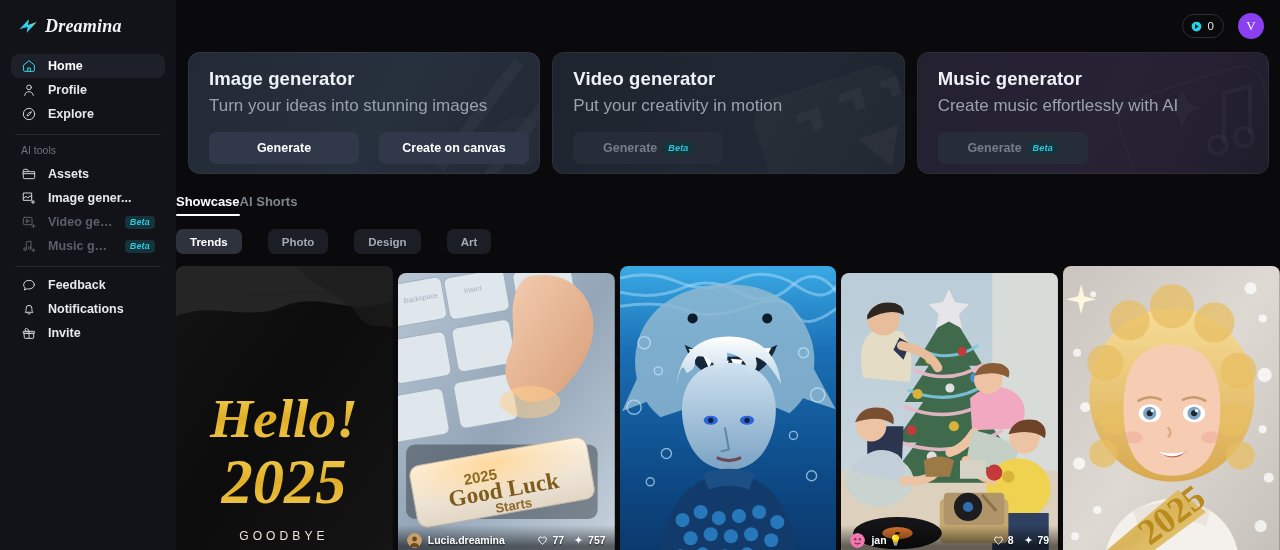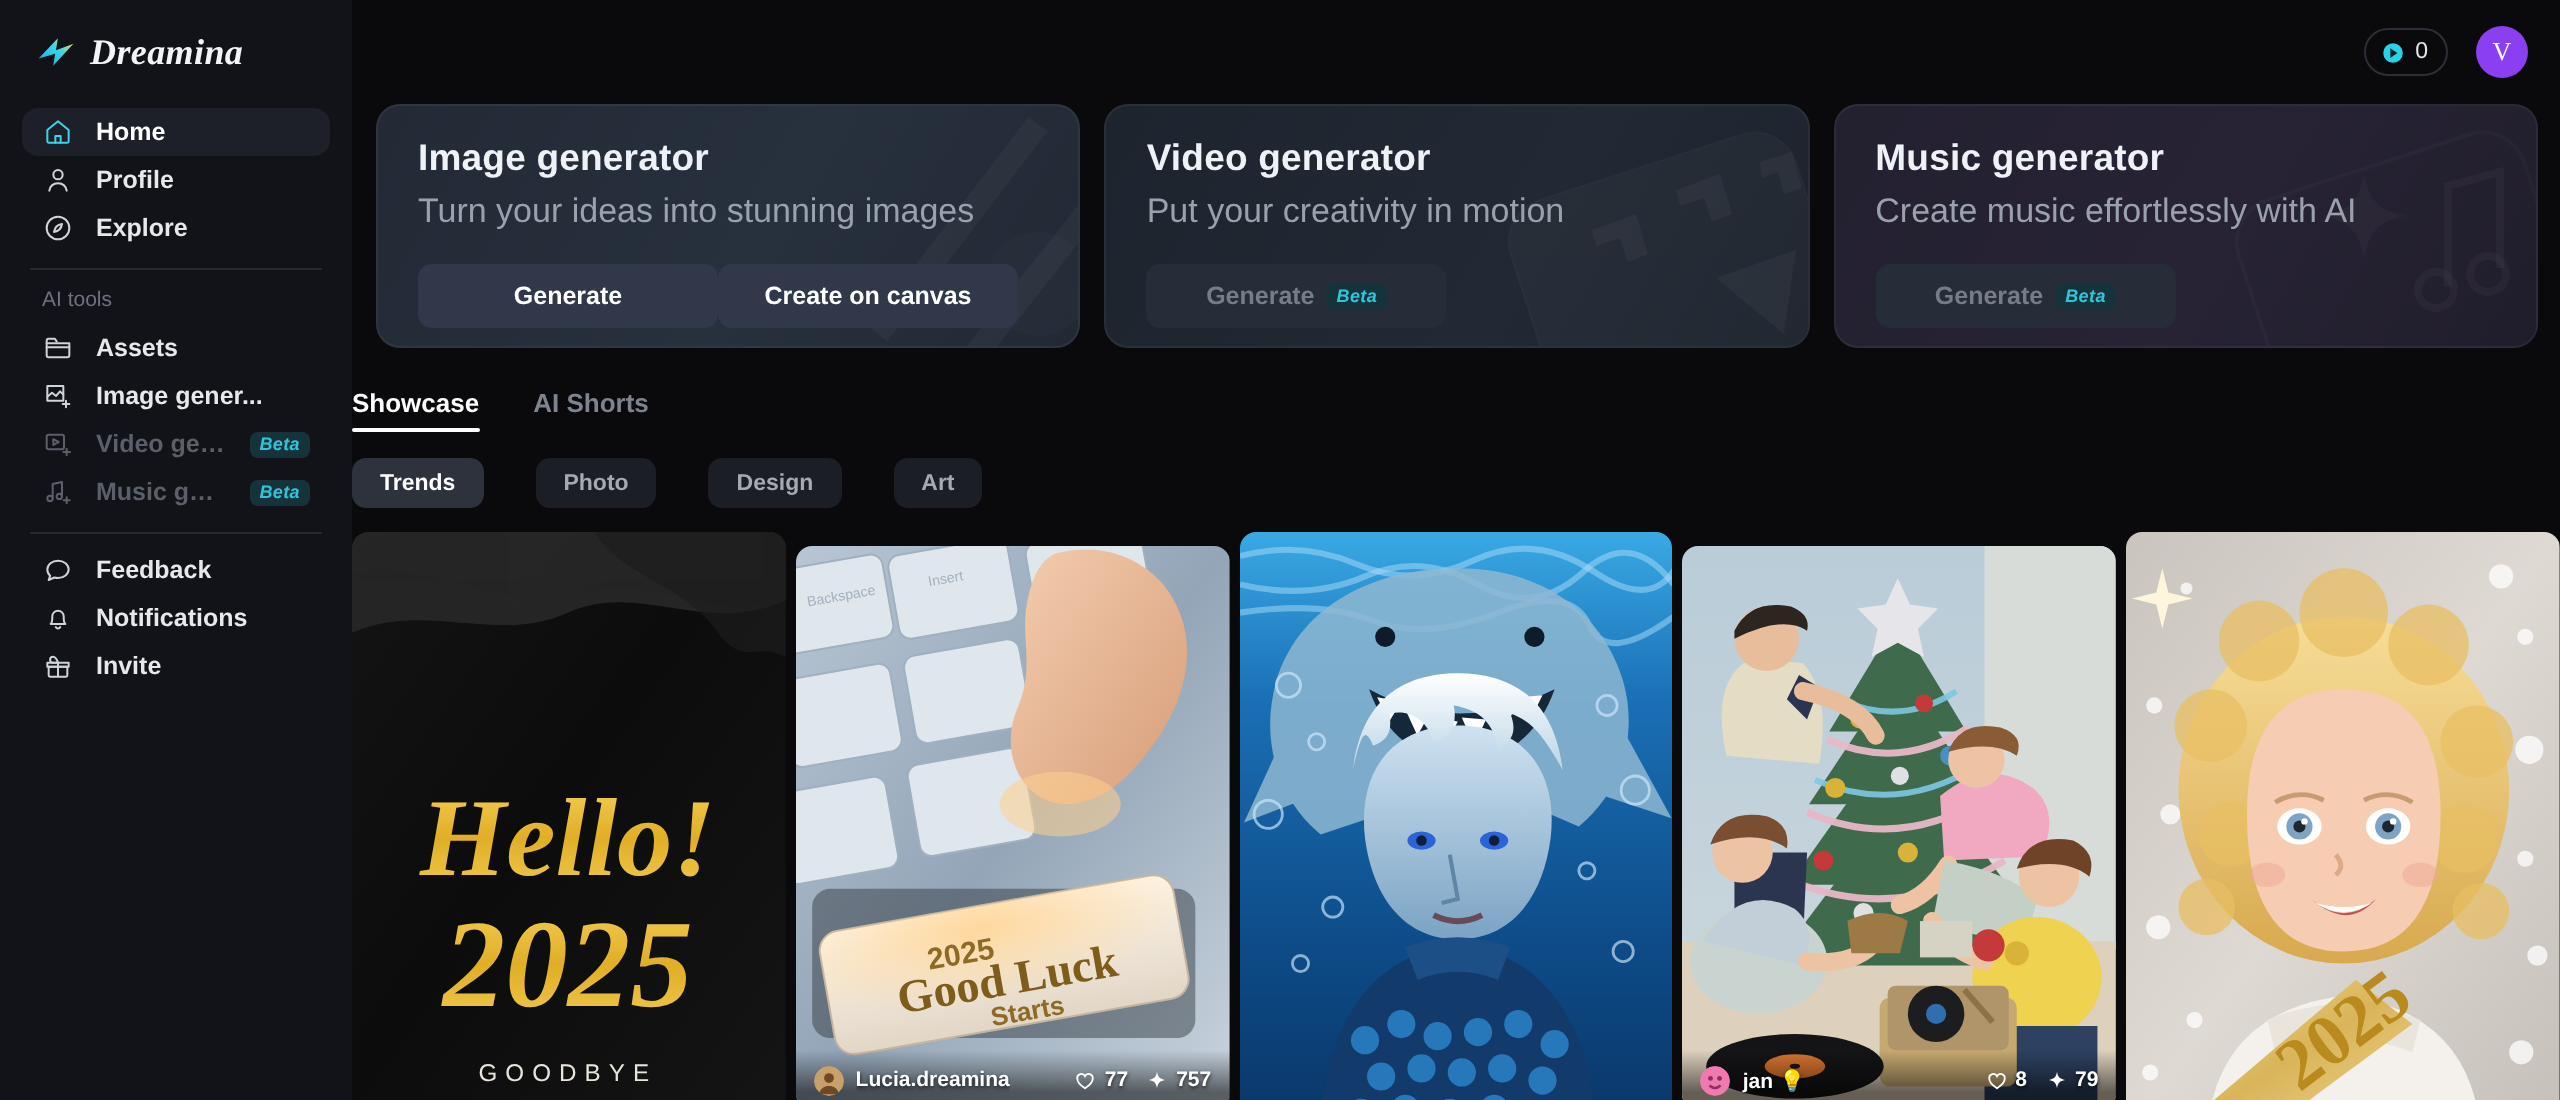--- a/index.html
+++ b/index.html
@@ -89,33 +89,33 @@
     position: relative; overflow: hidden;
     padding: 15px 20px 0;
     border: 1px solid rgba(255,255,255,.05);
   }
   .gen-card.image { background: linear-gradient(120deg,#232a36 0%, #27303d 55%, #222935 100%); }
   .gen-card.video { background: linear-gradient(120deg,#1e242e 0%, #222934 60%, #1d232d 100%); }
   .gen-card.music { background: linear-gradient(120deg,#232030 0%, #272335 55%, #201d2b 100%); }
   .gen-deco { position: absolute; right: -10px; top: -6px; width: 180px; height: 140px; opacity: .5; pointer-events: none; }
   .gen-title { font-size: 18.5px; font-weight: 700; color: #eef1f6; position: relative; z-index: 2; letter-spacing: .1px; }
   .gen-sub { font-size: 17px; color: #9aa1ad; margin-top: 6px; position: relative; z-index: 2; }
-  .gen-btns { display: flex; gap: 0; margin-top: 16px; position: relative; z-index: 2; }
+  .gen-btns { display: flex; gap: 20px; margin-top: 16px; position: relative; z-index: 2; }
   .gen-btn {
     flex: 0 0 150px; height: 32px; border-radius: 7px;
     background: #30384a; color: #ffffff;
     display: flex; align-items: center; justify-content: center; gap: 6px;
     font-size: 12.5px; font-weight: 700; cursor: pointer; border: none;
     font-family: "Liberation Sans", sans-serif;
   }
   .gen-card.video .gen-btn, .gen-card.music .gen-btn { background: #272d38; color: #767c88; cursor: default; }
   .gen-card.video .gen-btn .beta, .gen-card.music .gen-btn .beta { margin-left: 0; }
 
   
-  .tabs { display: flex; gap: 27px; margin-top: 20px; padding-left: 0; align-items: flex-end; }
+  .tabs { display: flex; gap: 0; margin-top: 20px; padding-left: 0; align-items: flex-end; }
   .tab {
     font-size: 13px; font-weight: 700; color: #7e848f;
     padding-bottom: 7px; cursor: pointer; position: relative;
   }
   .tab.active { color: #ffffff; }
   .tab.active::after {
     content: ""; position: absolute; left: 0; right: 0; bottom: 0;
     height: 2px; background: #ffffff; border-radius: 2px;
   }
   .chips { display: flex; gap: 26px; margin-top: 13px; }

